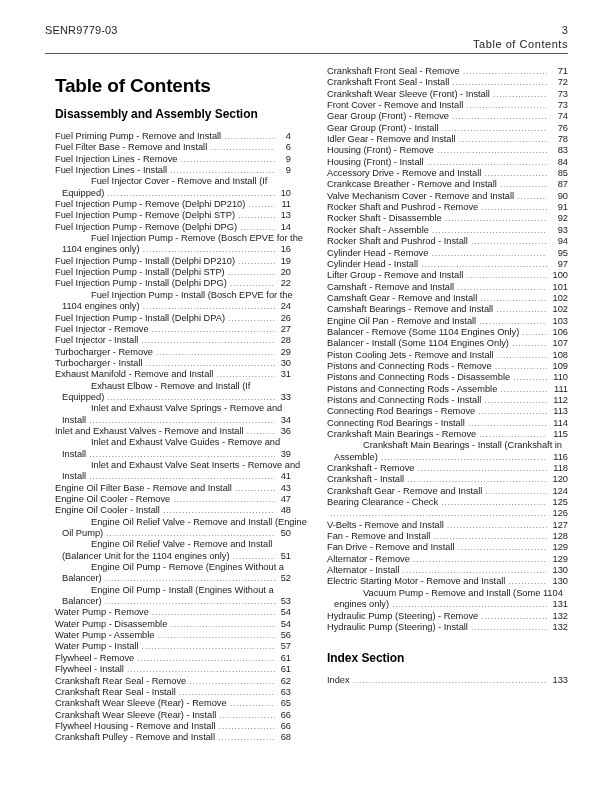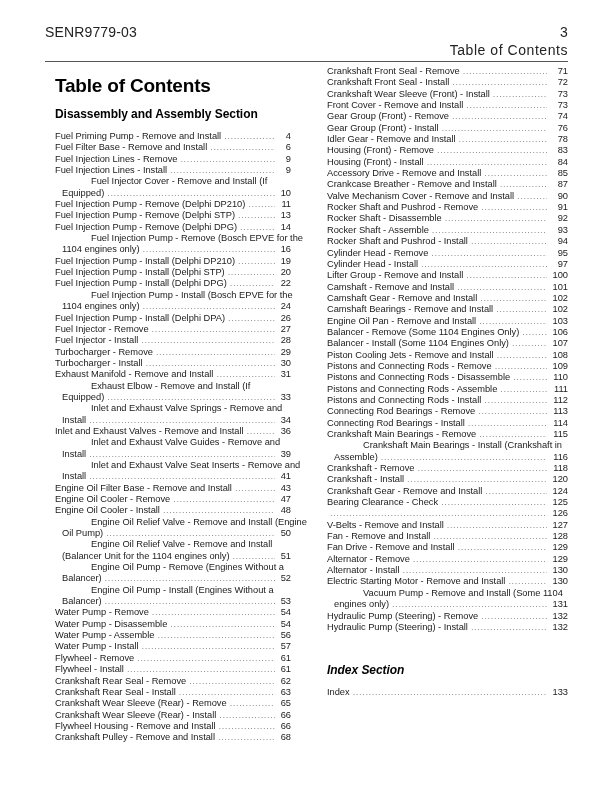--- a/index.html
+++ b/index.html
@@ -20,21 +20,21 @@
   .page-header {
     position: absolute;
     left: 45px;
     top: 24px;
     width: 523px;
   }
   .hdr-row {
     display: flex;
     justify-content: space-between;
     align-items: baseline;
-    font-size: 14px;
+    font-size: 11px;
     letter-spacing: 0.15px;
     color: #222;
   }
   .hdr-doc-id { white-space: nowrap; }
   .hdr-page-no { white-space: nowrap; }
   .hdr-row.second {
     justify-content: flex-end;
     margin-top: 1.5px;
   }
   .hdr-section { letter-spacing: 0.55px; }
@@ -68,21 +68,21 @@
   .col-left  { left: 55px;  width: 236px; top: 41px; }
   .col-right { left: 327px; width: 241px; top: 0px; }
 
   .sec-head {
     font-size: 12px;
     font-weight: bold;
     color: #000;
     margin: 0 0 10px 0;
     letter-spacing: -0.05px;
   }
-  .sec-head.spaced { margin-top: 30px; font-style: italic; }
+  .sec-head.spaced { margin-top: 18px; }
 
   .toc-list {
     list-style: none;
     margin: 0;
     padding: 0;
   }
   .toc-entry {
     font-size: 9.3px;
     line-height: 11.35px;
     color: #1a1a1a;

